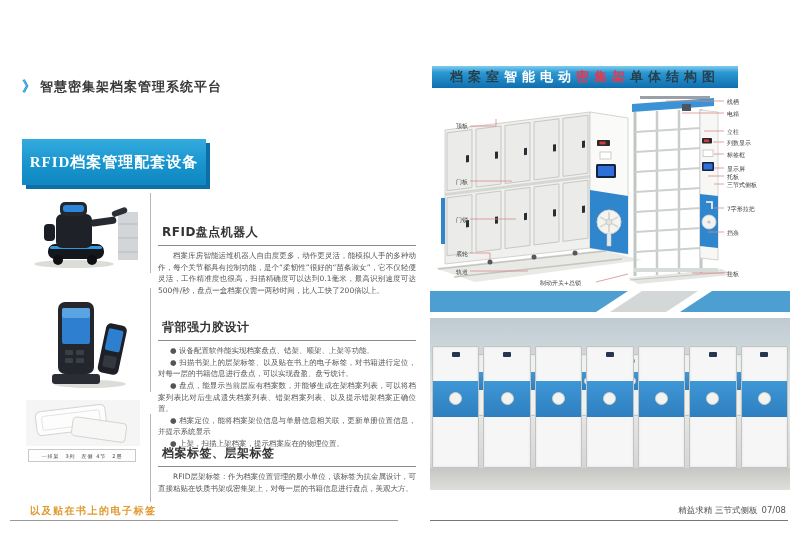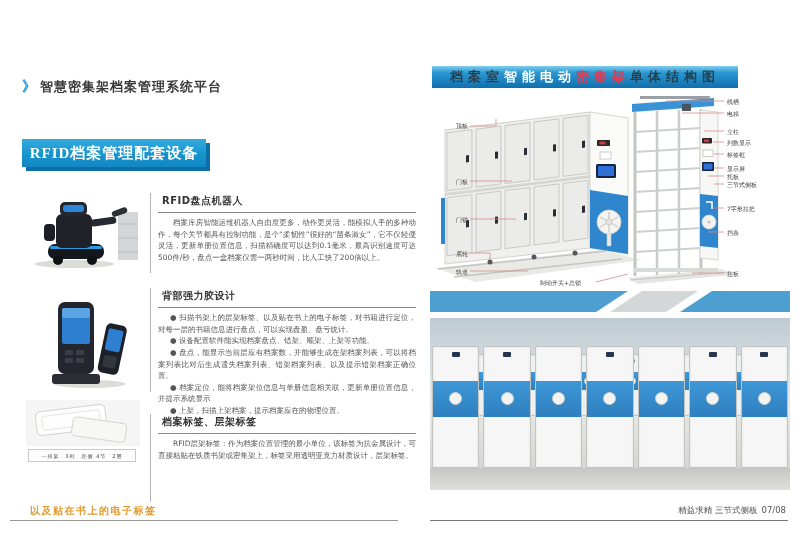--- a/index.html
+++ b/index.html
@@ -5,33 +5,33 @@
   * { margin:0; padding:0; box-sizing:border-box; }
   html,body { background:#fff; }
   body { font-family:"DejaVu Sans","Liberation Sans",sans-serif; }
   #page { position:relative; width:800px; height:546px; background:#ffffff; overflow:hidden; }
 
   
   .lp-header { position:absolute; left:22px; top:78px; display:flex; align-items:center; }
   .chevrons { color:#1a96d4; font-weight:bold; font-size:14px; margin-right:4px; }
   .lp-title { font-size:13px; font-weight:bold; color:#3a3a3a; letter-spacing:1px; }
 
-  .rfid-banner { position:absolute; left:22px; top:139px; width:184px; height:28px;
+  .rfid-banner { position:absolute; left:22px; top:139px; width:184px; height:46px;
     background:linear-gradient(180deg,#33abde 0%,#1693cc 60%,#1287c2 100%);
     box-shadow:4px 4px 0 #0d6ea8;
     display:flex; align-items:center; justify-content:center;
     color:#fff; font-family:"Liberation Serif","DejaVu Serif",serif;
     font-weight:bold; font-size:15px; letter-spacing:1px; }
 
   .section { position:absolute; left:150px; width:266px; border-left:1px solid #b5b5b1; padding-left:7px; }
   .sec1 { top:193px; height:80px; }
   .sec2 { top:288px; height:104px; }
   .sec3 { top:414px; height:88px; }
-  .section-title { font-size:10px; font-weight:bold; color:#333; padding:1px 0 4px 4px;
-    border-bottom:1px solid #8a8a86; margin-bottom:4px; letter-spacing:0.5px; }
+  .section-title { font-size:12px; font-weight:bold; color:#333; padding:1px 0 4px 4px;
+    border-bottom:1px solid #8a8a86; margin-bottom:4px; letter-spacing:0.5px;margin-top:30px; }
   .section-body { font-size:7.5px; color:#555; line-height:1.55; text-align:justify; }
   .section-body p { text-indent:2em; }
   .section-body p.bullet { text-indent:1.6em; }
 
   .img-box { position:absolute; }
   .robot-box { left:26px; top:196px; width:114px; height:74px; }
   .hand-box  { left:50px; top:296px; width:84px;  height:94px; }
   .tag-box   { left:26px; top:400px; width:114px; height:46px; }
   .tag-strip { position:absolute; left:28px; top:449px; width:108px; height:13px;
     background:#fdfdfd; border:1px solid #c9c9c5; display:flex; align-items:center;
@@ -108,21 +108,21 @@
       <rect x="34" y="6" width="27" height="14" rx="5" fill="#23272e"></rect>
       <rect x="37" y="9" width="21" height="7" rx="3" fill="#2e86d8"></rect>
       <rect x="64" y="24" width="26" height="7" rx="3" fill="#262a30" transform="rotate(-8 64 24)"></rect>
       <rect x="85" y="16" width="16" height="6" rx="3" fill="#2b2f36" transform="rotate(-20 85 16)"></rect>
     </svg>
   </div>
 
   <div class="section sec1">
     <div class="section-title">RFID盘点机器人</div>
     <div class="section-body">
-      <p>档案库房智能运维机器人自由度更多，动作更灵活，能模拟人手的多种动作，每个关节都具有控制功能，是个“柔韧性”很好的“苗条淑女”，它不仅轻便灵活，更新单册位置信息，扫描精确度可以达到0.1毫米，最高识别速度可达500件/秒，盘点一盒档案仅需一两秒时间，比人工快了200倍以上。</p>
+      <p>档案库房智能运维机器人自由度更多，动作更灵活，能模拟人手的多种动作，每个关节都具有控制功能，是个“柔韧性”很好的“苗条淑女”，它不仅轻便灵活，工作精准度也很高，扫描精确度可以达到0.1毫米，最高识别速度可达500件/秒，盘点一盒档案仅需一两秒时间，比人工快了200倍以上。</p>
     </div>
   </div>
 
   <div class="img-box hand-box">
     <svg width="84" height="94" viewBox="0 0 84 94">
       <ellipse cx="40" cy="88" rx="36" ry="4" fill="#dcdcd8"></ellipse>
       <rect x="8" y="6" width="36" height="72" rx="7" fill="#23262c"></rect>
       <rect x="12" y="12" width="28" height="36" rx="2" fill="#2f7fd0"></rect>
       <rect x="12" y="12" width="28" height="10" rx="2" fill="#5aa4e4"></rect>
       <rect x="15" y="54" width="8" height="5" rx="1" fill="#3a3e46"></rect>
@@ -134,22 +134,22 @@
         <rect x="52" y="28" width="21" height="50" rx="5" fill="#1d2026"></rect>
         <rect x="55" y="33" width="15" height="22" rx="2" fill="#2f7fd0"></rect>
         <rect x="56" y="60" width="13" height="12" rx="2" fill="#33373e"></rect>
       </g>
     </svg>
   </div>
 
   <div class="section sec2">
     <div class="section-title">背部强力胶设计</div>
     <div class="section-body">
+      <p class="bullet">● 设备配置软件能实现档案盘点、错架、顺架、上架等功能。</p>
       <p class="bullet">● 扫描书架上的层架标签、以及贴在书上的电子标签，对书籍进行定位，对每一层的书籍信息进行盘点，可以实现盘盈、盘亏统计。</p>
-      <p class="bullet">● 设备配置软件能实现档案盘点、错架、顺架、上架等功能。</p>
       <p class="bullet">● 盘点，能显示当前层应有档案数，并能够生成在架档案列表，可以将档案列表比对后生成遗失档案列表、错架档案列表、以及提示错架档案正确位置。</p>
       <p class="bullet">● 档案定位，能将档案架位信息与单册信息相关联，更新单册位置信息，并提示系统显示</p>
       <p class="bullet">● 上架，扫描上架档案，提示档案应在的物理位置。</p>
     </div>
   </div>
 
   <div class="img-box tag-box">
     <svg width="114" height="46" viewBox="0 0 114 46">
       <rect x="0" y="0" width="114" height="46" fill="#f4f5f4"></rect>
       <g transform="rotate(-7 45 20)">
@@ -159,21 +159,21 @@
       <g transform="rotate(8 72 30)">
         <rect x="46" y="20" width="54" height="19" rx="4" fill="#f7f7f5" stroke="#d4d4d0"></rect>
       </g>
     </svg>
   </div>
   <div class="tag-strip">一排架　3列　左侧 4节　2层</div>
 
   <div class="section sec3">
     <div class="section-title">档案标签、层架标签</div>
     <div class="section-body">
-      <p>RFID层架标签：作为档案位置管理的最小单位，该标签为抗金属设计，可直接粘贴在铁质书架或密集架上，标签采用透明亚克力材质设计，层架标签。</p>
+      <p>RFID层架标签：作为档案位置管理的最小单位，该标签为抗金属设计，可直接粘贴在铁质书架或密集架上，对每一层的书籍信息进行盘点，美观大方。</p>
     </div>
   </div>
 
   <div class="footer-company">以及贴在书上的电子标签</div>
   <div class="rule-left"></div>
 
   <div class="structure-banner">
     <span class="seg-dark">档案室</span>
     <span class="seg-white">智能电动</span>
     <span class="seg-red">密集架</span>

